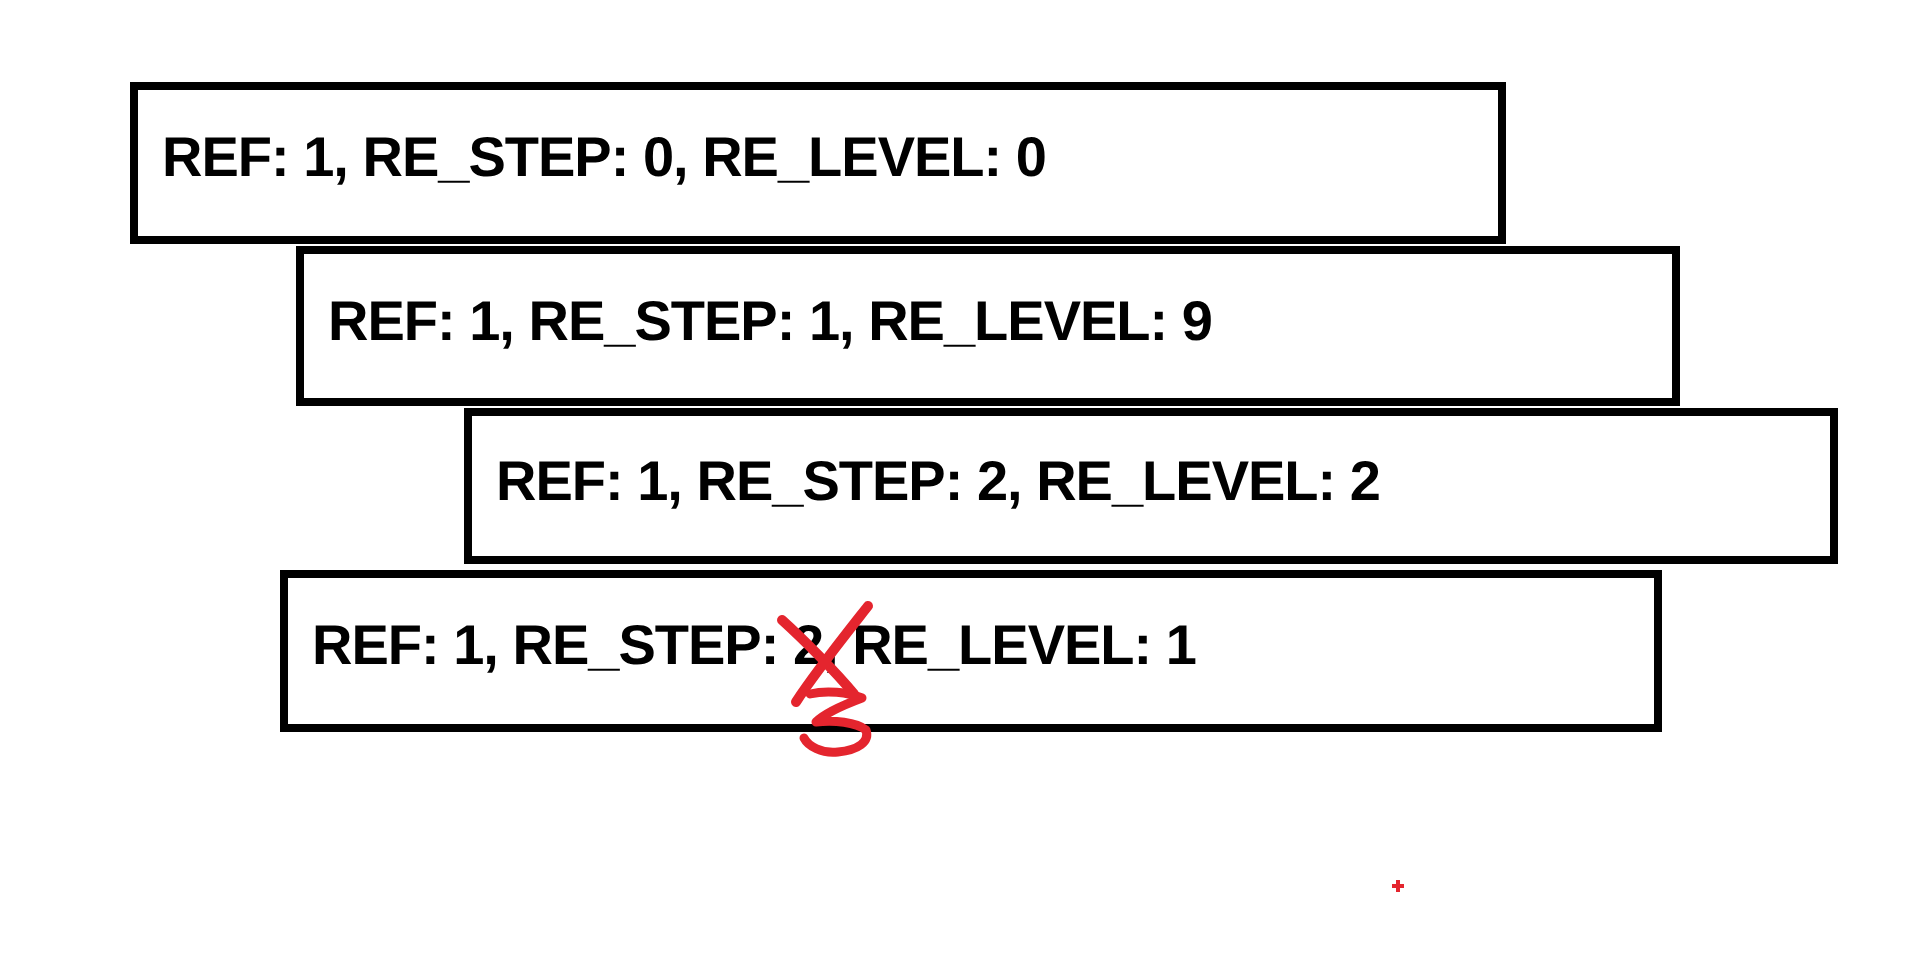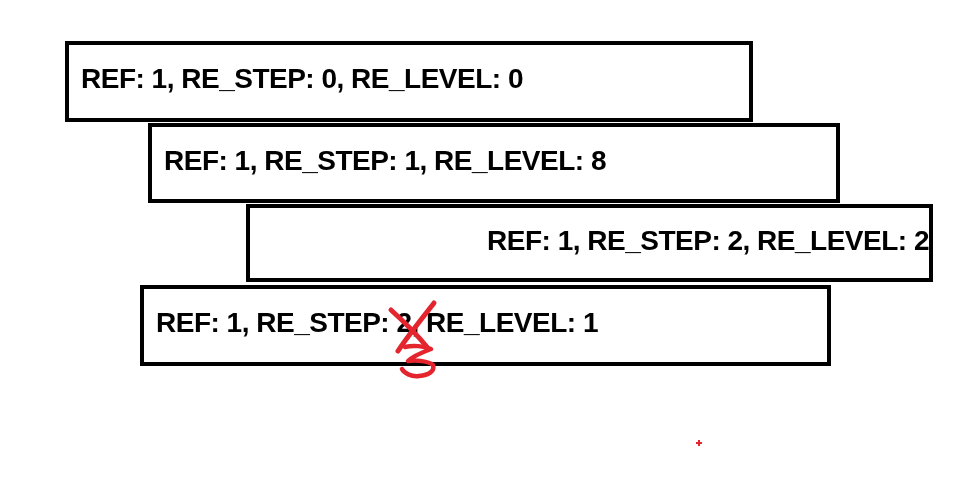--- a/index.html
+++ b/index.html
@@ -29,21 +29,21 @@
     font-size: 28px;
     font-weight: 700;
     color: #000000;
     letter-spacing: -0.5px;
     line-height: 1;
     white-space: pre;
   }
   
   .f1 { left: 65px;  top: 41px;  width: 688px; height: 81px; }
   .f2 { left: 148px; top: 123px; width: 692px; height: 80px; }
-  .f3 { left: 246px; top: 204px; width: 687px; height: 78px; justify-content: flex-end; }
+  .f3 { left: 232px; top: 204px; width: 687px; height: 78px; }
   .f4 { left: 140px; top: 285px; width: 691px; height: 81px; text-align: right; }
   .f5 { left: 67px;  top: 368px; width: 690px; height: 82px; }
 
   .annotation-overlay {
     position: absolute;
     left: 0;
     top: 0;
     width: 954px;
     height: 483px;
     pointer-events: none;
@@ -52,21 +52,21 @@
 </head>
 <body>
 
 <div class="canvas">
 
   <div class="frame f1">
     <span class="frame-label">REF: 1, RE_STEP: 0, RE_LEVEL: 0</span>
   </div>
 
   <div class="frame f2">
-    <span class="frame-label">REF: 1, RE_STEP: 1, RE_LEVEL: 8</span>
+    <span class="frame-label">REF: 1, RE_STEP: 1, RE_LEVEL: 9</span>
   </div>
 
   <div class="frame f3">
     <span class="frame-label">REF: 1, RE_STEP: 2, RE_LEVEL: 2</span>
   </div>
 
   <div class="frame f4">
     <span class="frame-label"><span>REF: 1, RE_STEP: </span><span>2</span><span>, RE_LEVEL: 1</span></span>
   </div>
 

